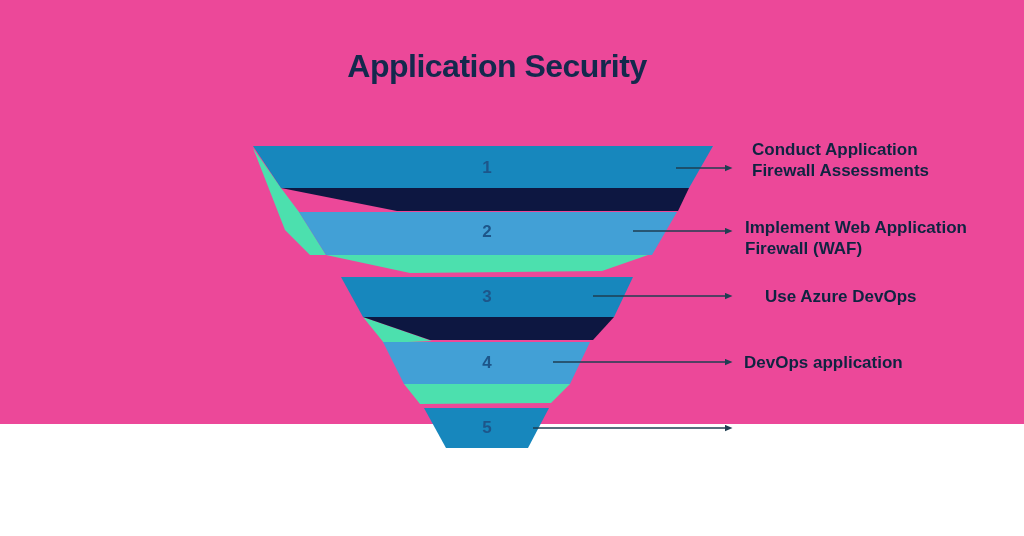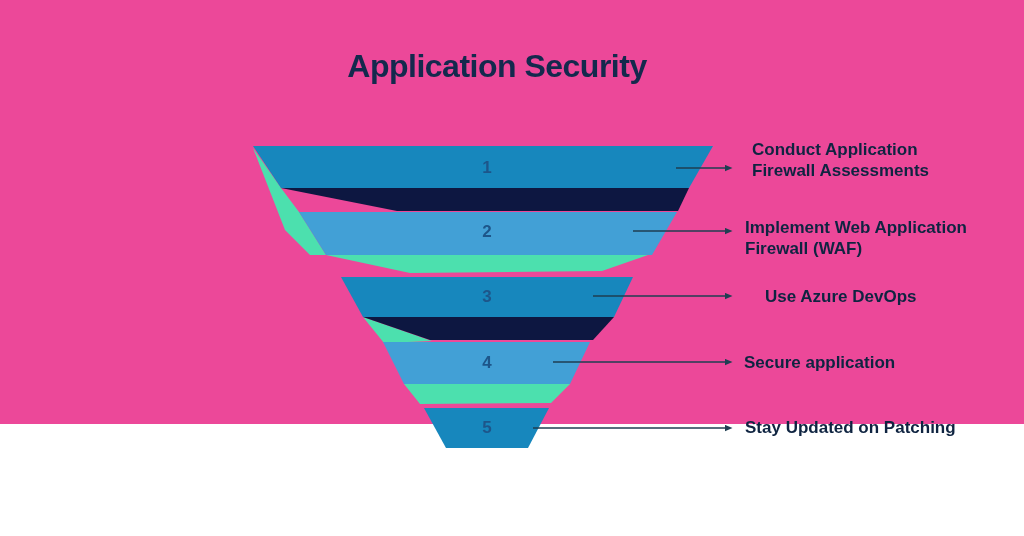--- a/index.html
+++ b/index.html
@@ -65,20 +65,16 @@
     <div>Firewall Assessments</div>
   </div>
   <div class="label" style="left:745px;top:217px;">
     <div>Implement Web Application</div>
     <div>Firewall (WAF)</div>
   </div>
   <div class="label" style="left:744px;top:286px;margin-left:21px;">
     <div>Use Azure DevOps</div>
   </div>
   <div class="label" style="left:744px;top:352px;">
-    <div>Secure application</div>
-  </div>
-  <div class="label" style="left:745px;top:417px;">
-    <div>Stay Updated on Patching</div>
-    <div></div>
+    <div>DevOps application</div>
   </div>
 
 </div>
 
 </body></html>

